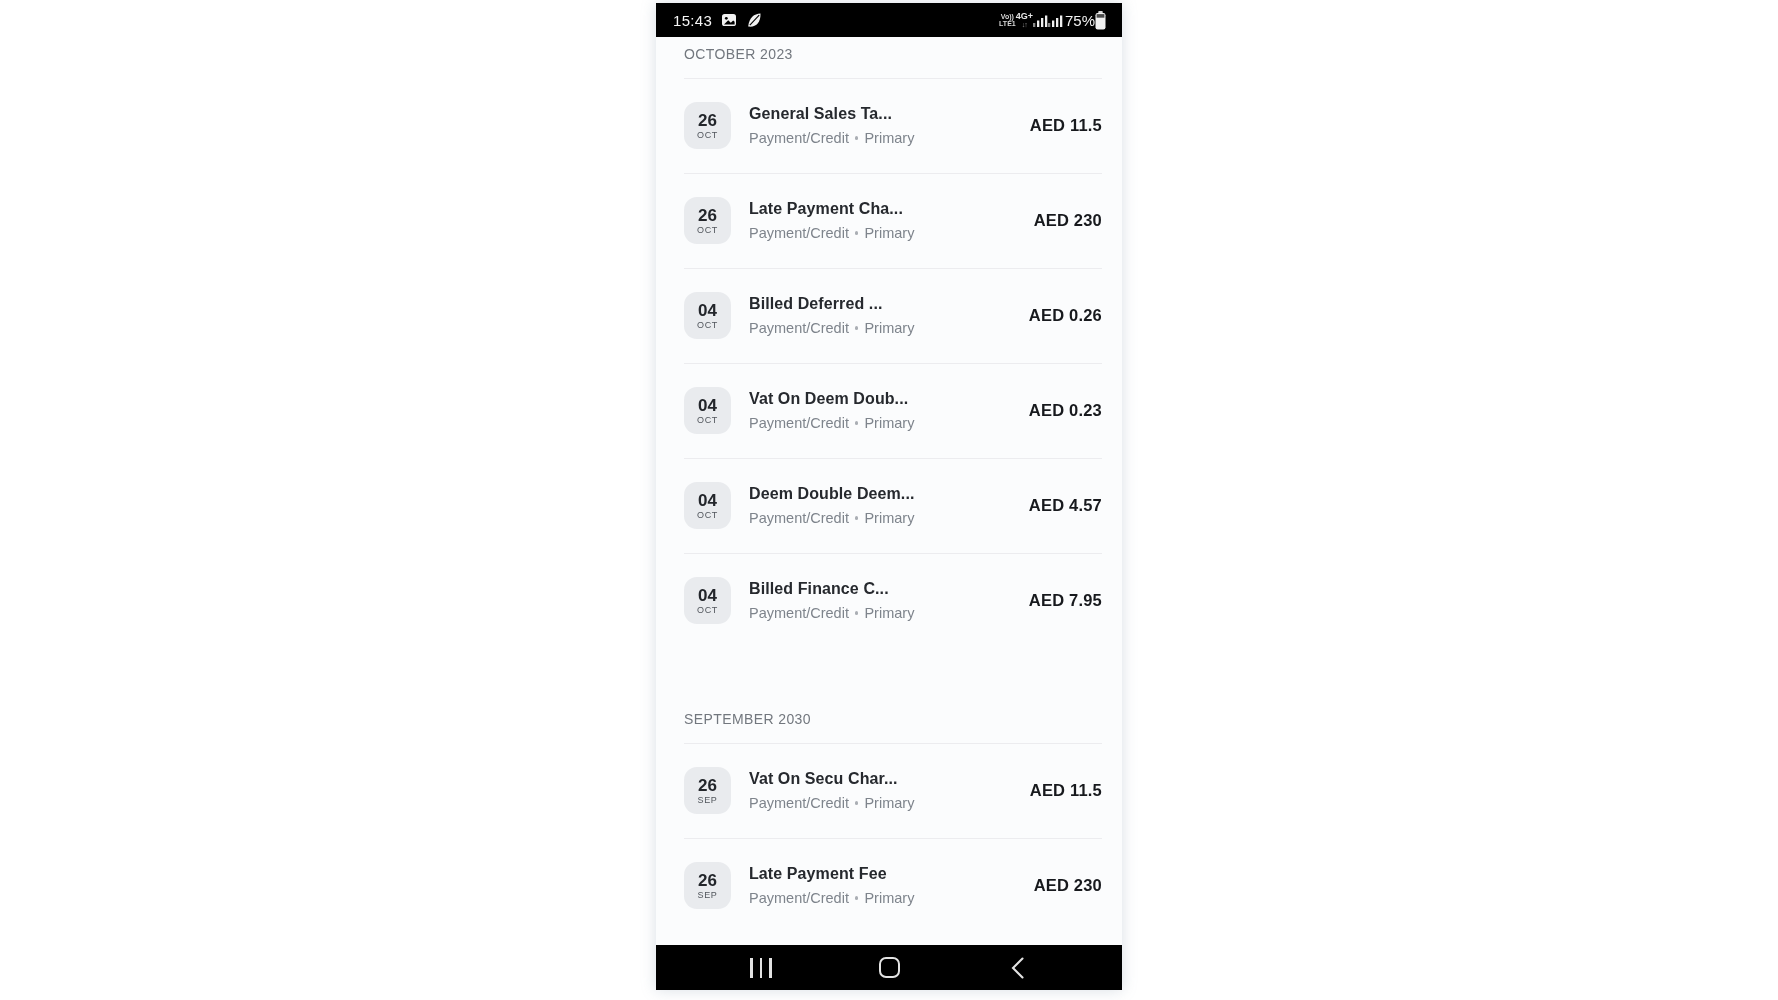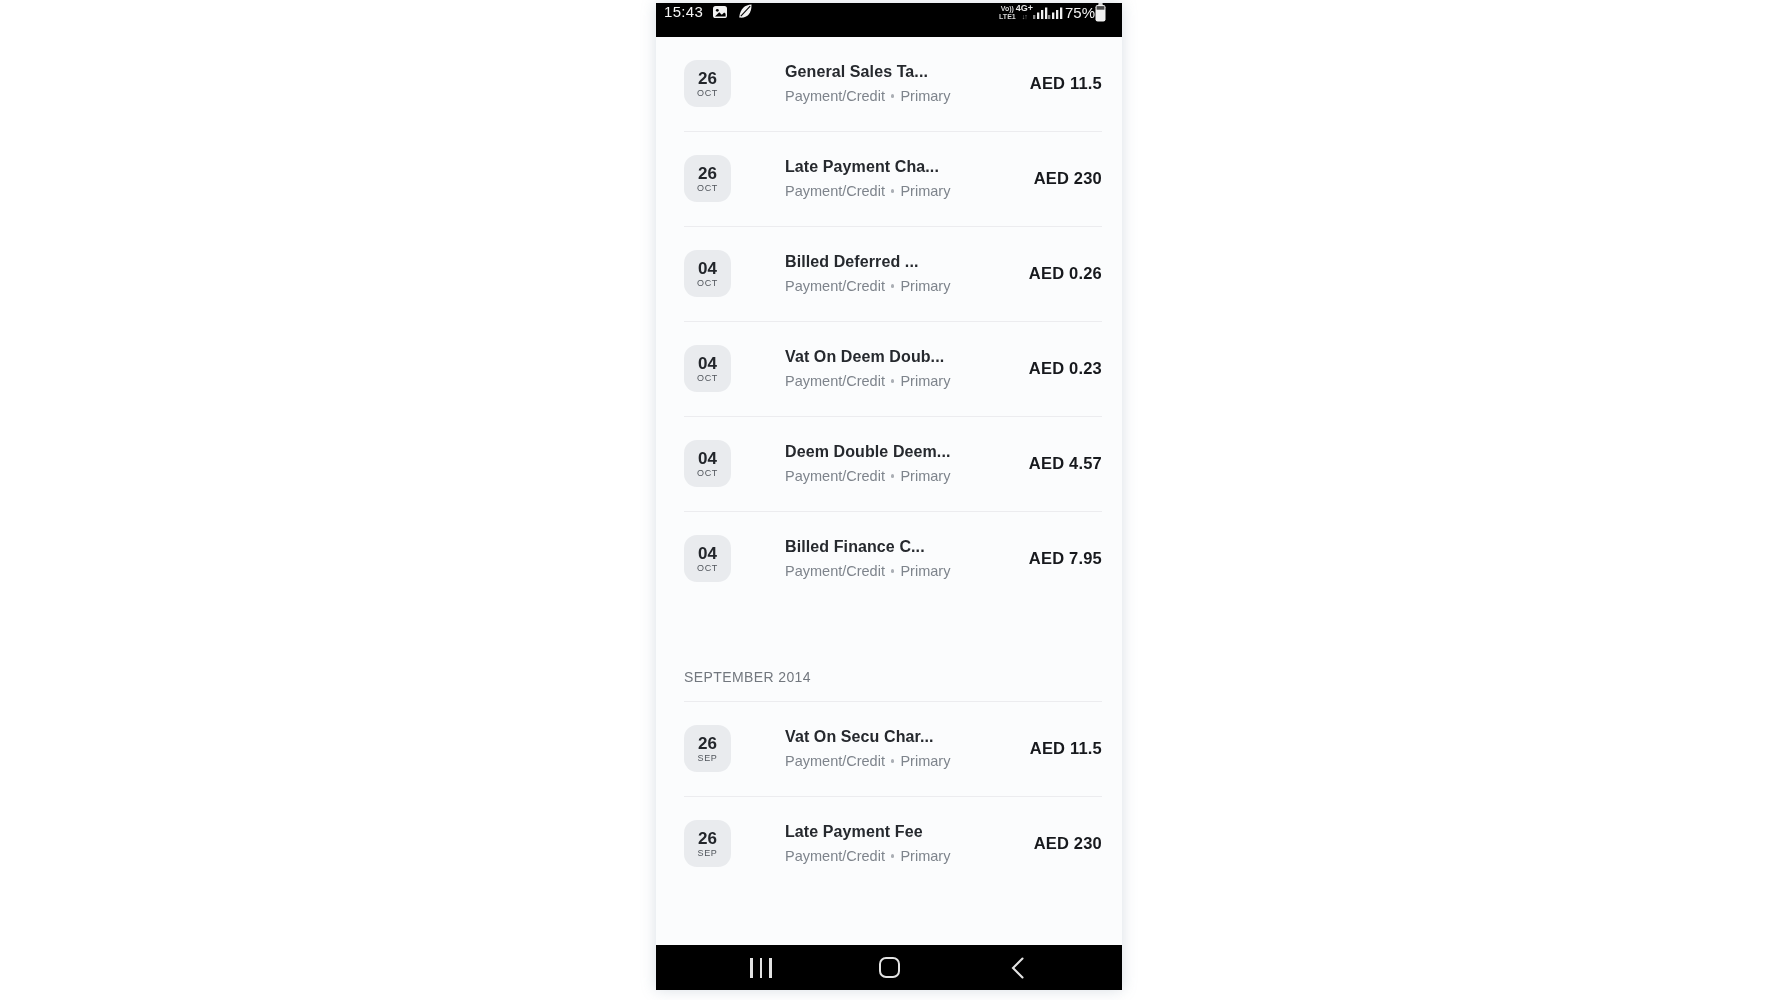--- a/index.html
+++ b/index.html
@@ -10,22 +10,22 @@
   .phone {
     position:absolute; left:656px; top:3px; width:466px; height:987px;
     display:flex; flex-direction:column;
     background:#fbfcfd;
     box-shadow:0 0 14px rgba(120,140,160,0.28);
   }
 
   
   .statusbar {
     height:34px; background:#000; color:#fff; flex:0 0 auto;
-    display:flex; align-items:flex-start; justify-content:space-between;
-    padding:0 16px 0 8px;
+    display:flex; align-items:center; justify-content:space-between;
+    padding:0 16px 0 17px;
   }
   .sb-left { display:flex; align-items:center; gap:9px; }
   .sb-time { font-size:15px; letter-spacing:0.3px; color:#f5f5f5; }
   .sb-right { display:flex; align-items:center; }
   .sb-stack { display:flex; flex-direction:column; align-items:center; line-height:7.5px; }
   .sb-tiny { font-size:7px; font-weight:bold; color:#d8d8d8; white-space:nowrap; }
   .sb-net { font-size:9px; font-weight:bold; color:#e8e8e8; line-height:9px; }
   .sb-arrows { font-size:7px; color:#9a9a9a; line-height:8px; letter-spacing:-1px; }
   .sb-batt-pct { font-size:15px; color:#f2f2f2; margin-left:2px; }
 
@@ -47,21 +47,21 @@
 
   .date-badge {
     width:47px; height:47px; flex:0 0 auto;
     background:#e9ebee; border-radius:13px;
     display:flex; flex-direction:column; align-items:center; justify-content:center;
     margin-right:18px;
   }
   .date-day { font-size:17px; font-weight:bold; color:#23262b; line-height:19px; }
   .date-mon { font-size:9px; font-weight:500; color:#51565c; letter-spacing:0.7px; line-height:11px; }
 
-  .row-main { display:flex; flex-direction:column; min-width:0;margin-left:36px; }
+  .row-main { display:flex; flex-direction:column; min-width:0; }
   .t-title { font-size:16px; font-weight:bold; color:#26292e; letter-spacing:0.1px; margin-bottom:7px; white-space:nowrap; }
   .t-sub { display:flex; align-items:center; gap:6px; font-size:14.5px; color:#7e848c; white-space:nowrap; }
   .dot-sep { width:3.5px; height:3.5px; border-radius:50%; background:#aaaeb4; flex:0 0 auto; }
 
   .t-amount { margin-left:auto; font-size:16.5px; font-weight:bold; color:#17191d; letter-spacing:0.2px; white-space:nowrap; }
 
   
   .navbar {
     height:45px; background:#000; flex:0 0 auto;
     display:flex; align-items:center; justify-content:space-between;
@@ -126,20 +126,21 @@
             <rect x="3.2" y="0" width="4.6" height="2.2" rx="1" fill="#d8d8d8"></rect>
             <rect x="0.5" y="2" width="10" height="16.5" rx="2.2" fill="#f0f0f0"></rect>
             <rect x="1.6" y="3.1" width="7.8" height="3.6" fill="#4a4a4a"></rect>
           </svg>
         </span>
       </div>
     </div>
 
     <div class="content">
   <div class="month-group">
+    <div class="month-header">OCTOBER 2023</div>
     <div class="rows">
   <div class="t-row">
     <div class="date-badge">
       <span class="date-day">26</span>
       <span class="date-mon">OCT</span>
     </div>
     <div class="row-main">
       <div class="t-title">General Sales Ta...</div>
       <div class="t-sub">
         <span>Payment/Credit</span>
@@ -226,21 +227,21 @@
         <span class="dot-sep"></span>
         <span>Primary</span>
       </div>
     </div>
     <div class="t-amount">AED 7.95</div>
   </div>
 </div>
   </div>
 
   <div class="month-group">
-    <div class="month-header">SEPTEMBER 2014</div>
+    <div class="month-header">SEPTEMBER 2030</div>
     <div class="rows">
   <div class="t-row">
     <div class="date-badge">
       <span class="date-day">26</span>
       <span class="date-mon">SEP</span>
     </div>
     <div class="row-main">
       <div class="t-title">Vat On Secu Char...</div>
       <div class="t-sub">
         <span>Payment/Credit</span>

